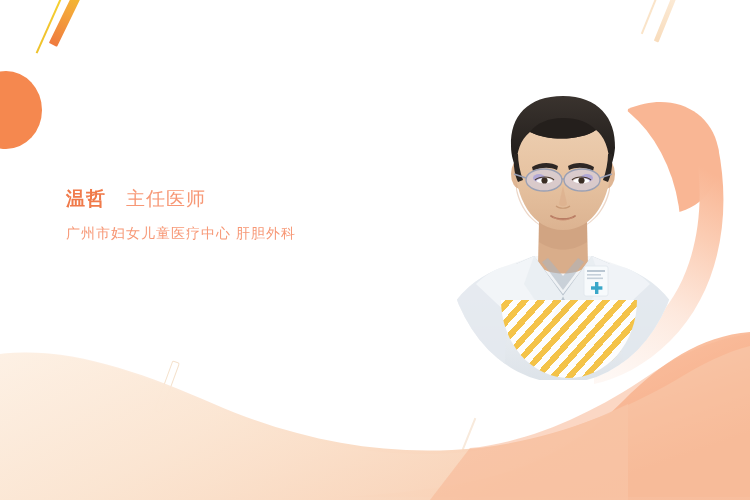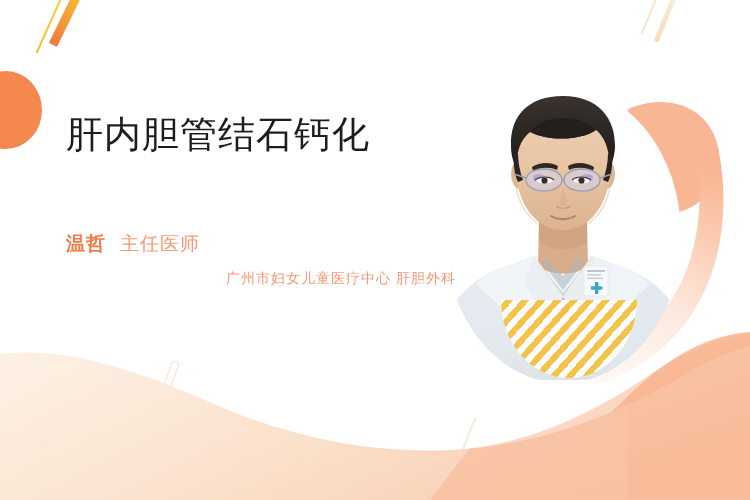--- a/index.html
+++ b/index.html
@@ -25,39 +25,38 @@
   #page-title {
     font-size:37px;
     line-height:1.22;
     font-weight:400;
     letter-spacing:1px;
     color:#1d1d1f;
     white-space:nowrap;
   }
   #byline {
     margin-top:74px;
-    text-align:right;
   }
   #byline-row {
     display:flex;
     align-items:baseline;
     white-space:nowrap;
   }
   #doctor-name {
     font-size:19px;
     font-weight:700;
     letter-spacing:1px;
     color:#f07a4a;
   }
   #doctor-rank {
     font-size:19px;
     font-weight:400;
     letter-spacing:1px;
     color:#f79876;
-    margin-left:14px;
+    margin-left:20px;
   }
   #affiliation {
     margin-top:13px;
     font-size:14px;
     font-weight:400;
     letter-spacing:1px;
     color:#f79876;
     white-space:nowrap;
   }
 
@@ -327,21 +326,20 @@
 
       <path d="M470,118 C530,112 592,84 648,46 C686,20 720,8 750,4
                L750,170 L430,170 Z" fill="#f8b694" opacity="0.55"></path>
     </svg>
   </div>
 
   <div class="stripe" id="stripe-outline-bottom"></div>
   <div class="stripe" id="stripe-outline-bottom2"></div>
 
   <div id="text-block">
-    <div id="page-title">肝内胆管结石钙化</div>
     <div id="byline">
       <div id="byline-row">
         <span id="doctor-name">温哲</span>
         <span id="doctor-rank">主任医师</span>
       </div>
       <div id="affiliation">广州市妇女儿童医疗中心  肝胆外科</div>
     </div>
   </div>
 
 </div>

